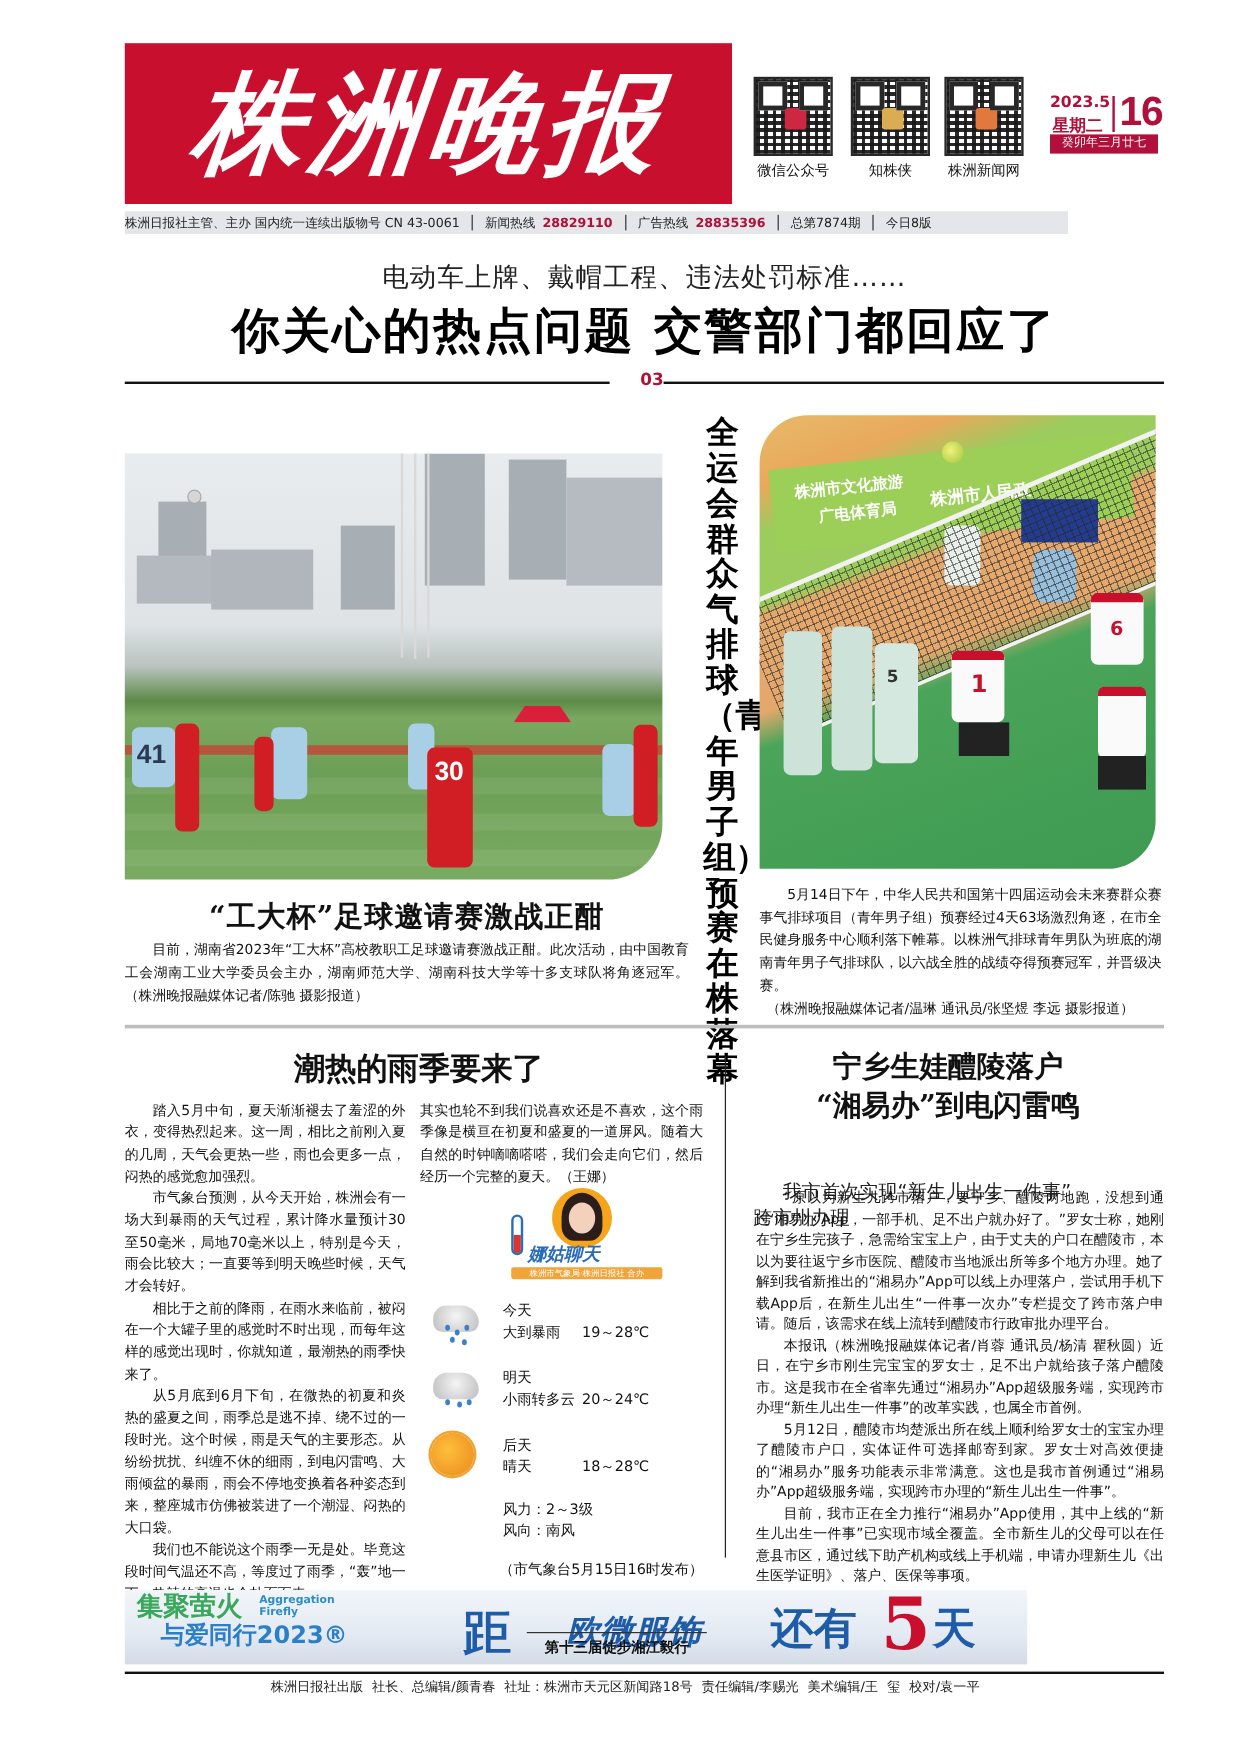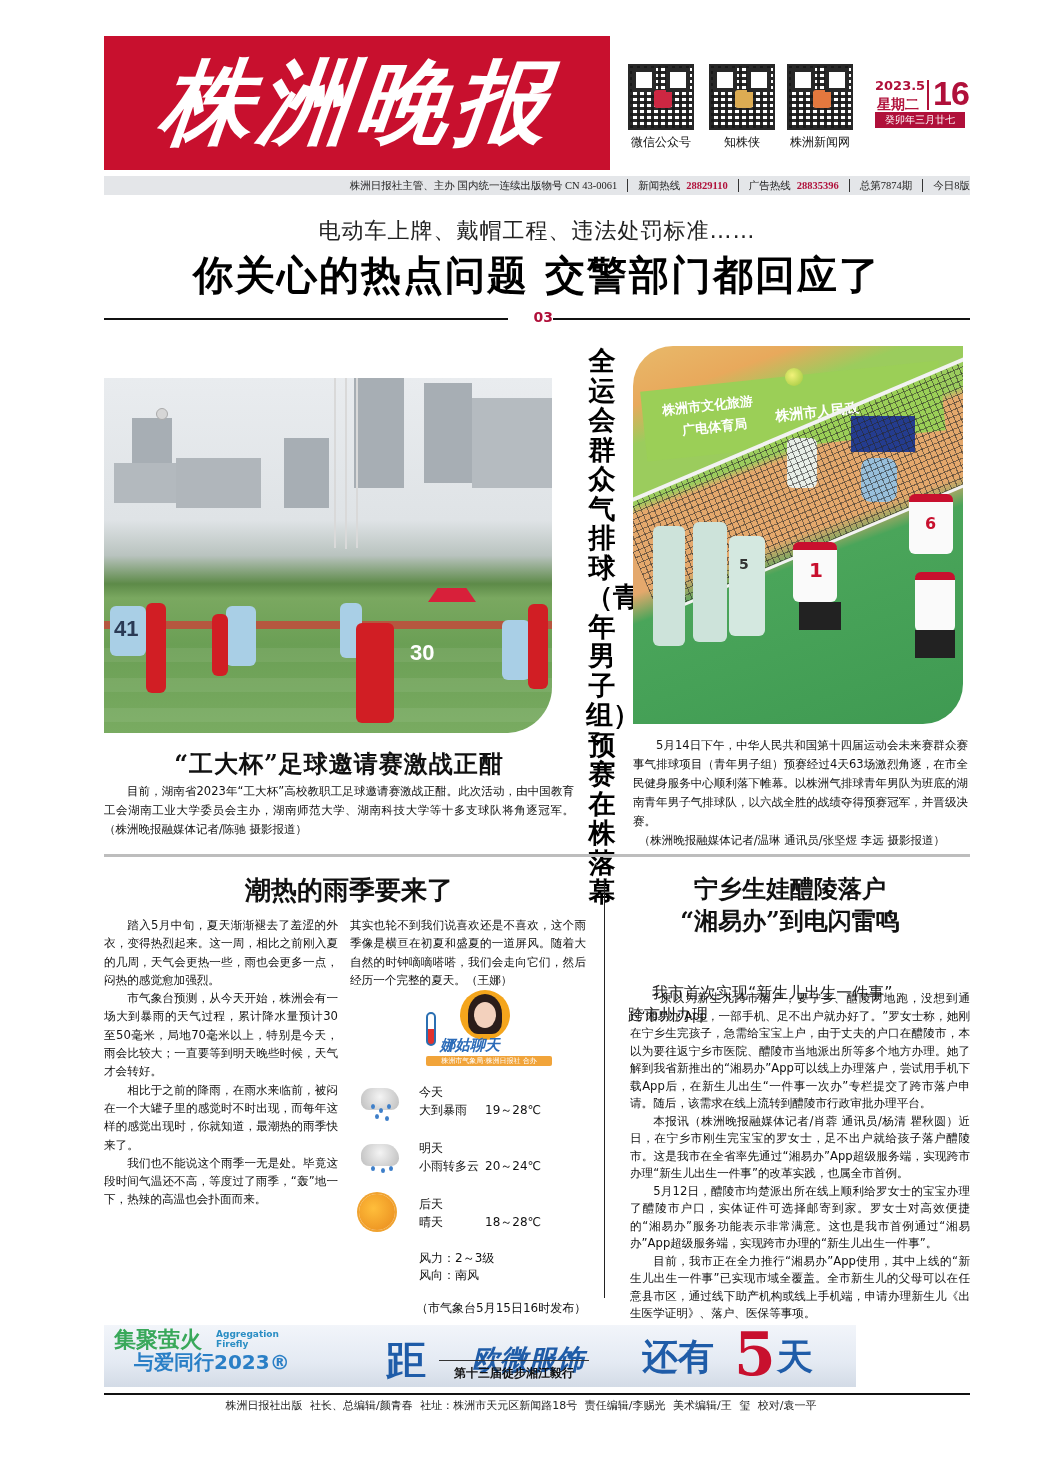--- a/index.html
+++ b/index.html
@@ -23,21 +23,21 @@
   .qr-center { position: absolute; left: 24px; top: 24px; width: 18px; height: 18px; border-radius: 3px; }
   .qr-label { font-size: 12px; margin-top: 4px; color: #111; white-space: nowrap; }
 
   .date-block { left: 875px; top: 78px; width: 95px; height: 52px; }
   .date-year { position: absolute; left: 0; top: 0; font-size: 13px; font-weight: bold; color: #b0103a; }
   .date-week { position: absolute; left: 2px; top: 18px; font-size: 14px; font-weight: bold; color: #b0103a; }
   .date-sep { position: absolute; left: 52px; top: 2px; width: 2px; height: 30px; background: #b0103a; }
   .date-day { position: absolute; left: 58px; top: -4px; font-size: 34px; font-weight: bold; color: #b0103a; font-family: "Liberation Sans", sans-serif; letter-spacing: -1px; }
   .lunar { position: absolute; left: 0; top: 34px; width: 90px; height: 16px; background: #b0103a; color: #fff; font-size: 10px; text-align: center; line-height: 16px; }
 
-  .infobar { left: 104px; top: 176px; width: 866px; height: 19px; background: #e4e6e9; font-size: 10.5px; color: #222; display: flex; align-items: center; justify-content: flex-end; gap: 6px; white-space: nowrap; font-family: Liberation Serif, serif; }
+  .infobar { left: 104px; top: 176px; width: 786px; height: 19px; background: #e4e6e9; font-size: 10.5px; color: #222; display: flex; align-items: center; justify-content: flex-start; gap: 6px; white-space: nowrap; }
   .infobar .sep { width: 1px; height: 13px; background: #333; margin: 0 4px; }
   .infobar .hot { color: #b0103a; font-weight: bold; }
 
   .kicker { left: 104px; top: 216px; width: 866px; text-align: center; font-size: 22px; color: #222; letter-spacing: 1px; }
   .headline { left: 104px; top: 248px; width: 866px; text-align: center; font-size: 40px; font-weight: bold; color: #000; letter-spacing: 2px; }
   .rule-left { left: 104px; top: 318px; width: 404px; height: 1.5px; background: #111; }
   .rule-right { left: 553px; top: 318px; width: 417px; height: 1.5px; background: #111; }
   .page-ref { left: 508px; top: 309px; width: 45px; text-align: right; font-size: 14px; font-weight: bold; color: #b0103a; }
 
   
@@ -192,21 +192,21 @@
   <div class="stripe" style="top:270px"></div>
   <div class="stripe" style="top:300px"></div>
   <div class="stripe" style="top:330px"></div>
   <div class="player" style="left:6px;top:228px;width:36px;height:50px;background:#a9cfe6;"></div>
   <div class="jersey-num" style="left:10px;top:238px;color:#2a3a55;">41</div>
   <div class="player" style="left:42px;top:225px;width:20px;height:90px;background:#d11e24;"></div>
   <div class="player" style="left:122px;top:228px;width:30px;height:60px;background:#a9cfe6;"></div>
   <div class="player" style="left:108px;top:236px;width:16px;height:62px;background:#d11e24;"></div>
   <div class="player" style="left:236px;top:225px;width:22px;height:55px;background:#a9cfe6;"></div>
   <div class="player" style="left:252px;top:245px;width:38px;height:100px;background:#d11e24;"></div>
-  <div class="jersey-num" style="left:258px;top:262px;margin-left:48px;">30</div>
+  <div class="jersey-num" style="left:258px;top:252px;">30</div>
   <div class="player" style="left:398px;top:242px;width:28px;height:60px;background:#a9cfe6;"></div>
   <div class="player" style="left:424px;top:226px;width:20px;height:85px;background:#d11e24;"></div>
 </div>
 
 <div class="abs cap-title-left">“工大杯”足球邀请赛激战正酣</div>
 <div class="abs cap-body-left">目前，湖南省2023年“工大杯”高校教职工足球邀请赛激战正酣。此次活动，由中国教育工会湖南工业大学委员会主办，湖南师范大学、湖南科技大学等十多支球队将角逐冠军。（株洲晚报融媒体记者/陈驰 摄影报道）</div>
 
 <div class="abs vtitle">全运会群众气排球（青年男子组）预赛在株落幕</div>
 
 <div class="abs photo-volley">
@@ -238,20 +238,21 @@
   <div style="text-indent:0.5em;">（株洲晚报融媒体记者/温琳 通讯员/张坚煜 李远 摄影报道）</div>
 </div>
 
 <div class="abs section-rule"></div>
 
 <div class="abs art1-title">潮热的雨季要来了</div>
 <div class="col col1">
   <p>踏入5月中旬，夏天渐渐褪去了羞涩的外衣，变得热烈起来。这一周，相比之前刚入夏的几周，天气会更热一些，雨也会更多一点，闷热的感觉愈加强烈。</p>
   <p>市气象台预测，从今天开始，株洲会有一场大到暴雨的天气过程，累计降水量预计30至50毫米，局地70毫米以上，特别是今天，雨会比较大；一直要等到明天晚些时候，天气才会转好。</p>
   <p>相比于之前的降雨，在雨水来临前，被闷在一个大罐子里的感觉时不时出现，而每年这样的感觉出现时，你就知道，最潮热的雨季快来了。</p>
+  <p>从5月底到6月下旬，在微热的初夏和炎热的盛夏之间，雨季总是逃不掉、绕不过的一段时光。这个时候，雨是天气的主要形态。从纷纷扰扰、纠缠不休的细雨，到电闪雷鸣、大雨倾盆的暴雨，雨会不停地变换着各种姿态到来，整座城市仿佛被装进了一个潮湿、闷热的大口袋。</p>
   <p>我们也不能说这个雨季一无是处。毕竟这段时间气温还不高，等度过了雨季，“轰”地一下，热辣的高温也会扑面而来。</p>
 </div>
 <div class="col col2">
   <p style="text-indent:0;">其实也轮不到我们说喜欢还是不喜欢，这个雨季像是横亘在初夏和盛夏的一道屏风。随着大自然的时钟嘀嘀嗒嗒，我们会走向它们，然后经历一个完整的夏天。（王娜）</p>
 </div>
 
 <div class="abs logo-nagu">
   <div class="thermo"></div>
   <div class="avatar">
       <div class="hair"></div>

